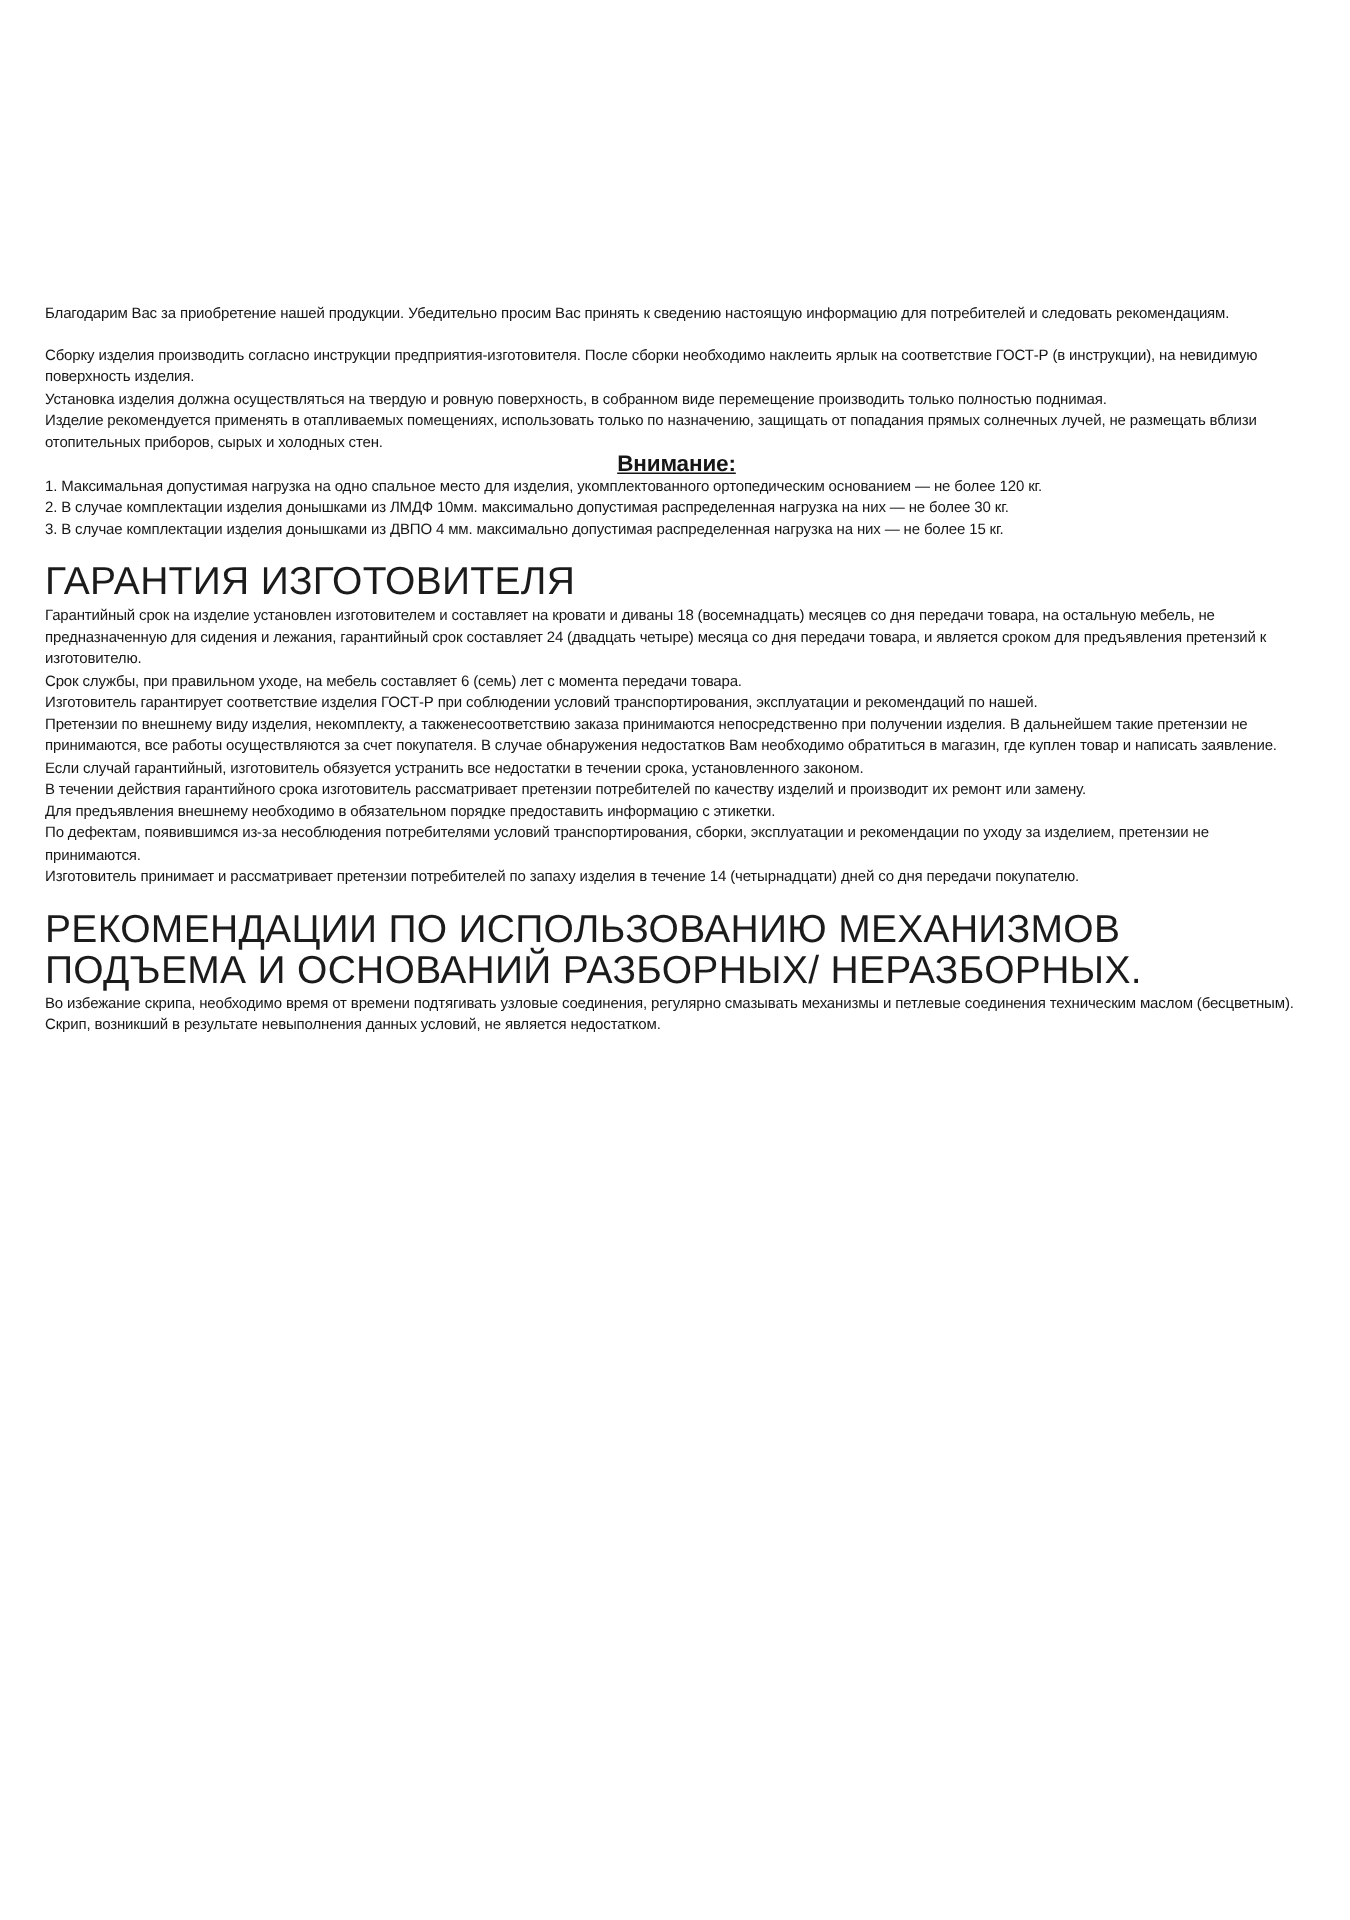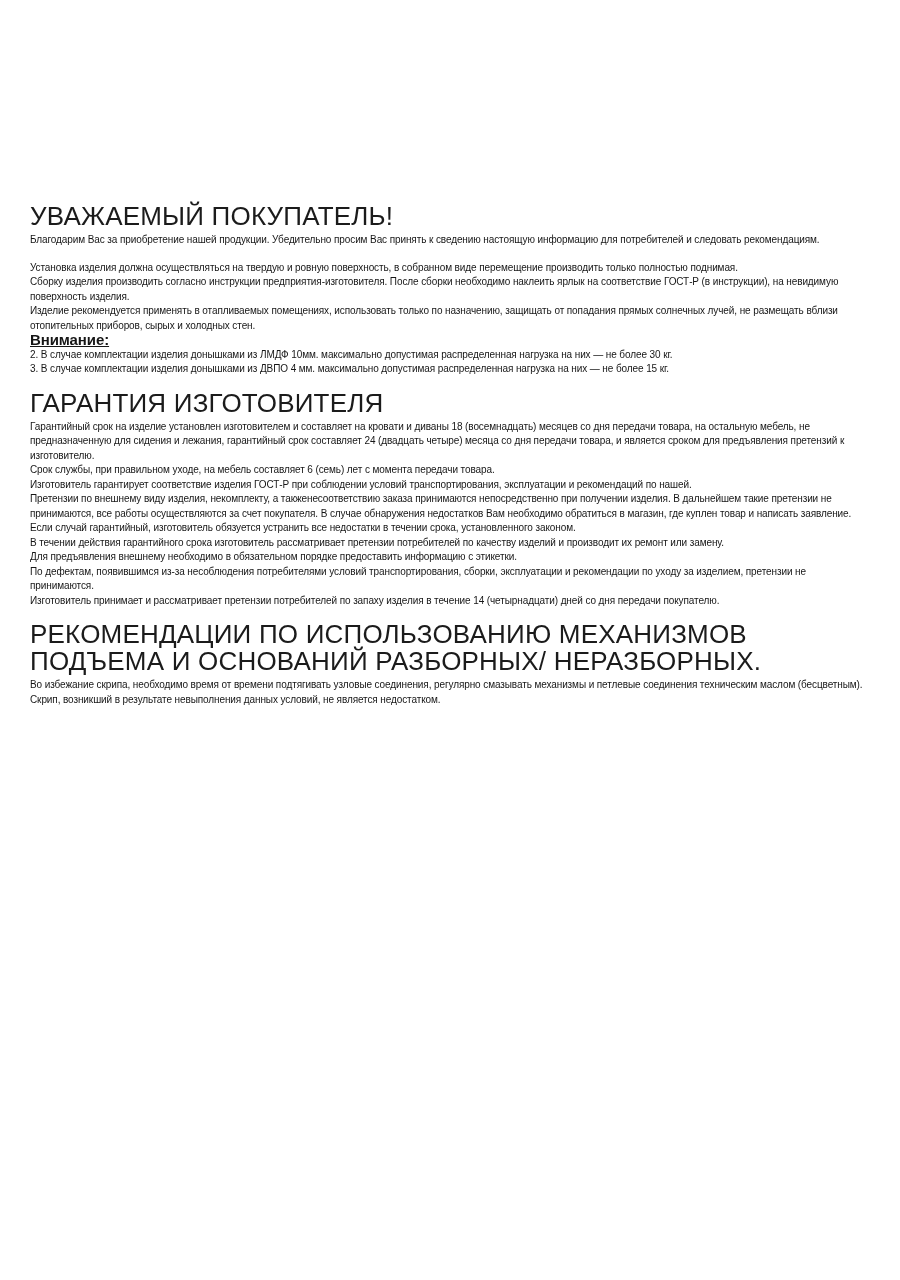--- a/index.html
+++ b/index.html
@@ -42,37 +42,38 @@
     color: #161616;
   }
   .attention-label {
     margin: 0;
     font-size: 15px;
     line-height: 14.5px;
     letter-spacing: -0.1px;
     font-weight: 700;
     text-decoration: underline;
     color: #161616;
+    text-align: center;
   }
 </style>
 </head>
 <body>
 
 <div class="page">
 
   <section class="doc-section">
-    <h1 class="doc-heading">УВАЖАЕМЫЙ ПОКУПАТЕЛЬ!</h1>
     <p class="doc-paragraph">Благодарим Вас за приобретение нашей продукции. Убедительно просим Вас принять к сведению настоящую информацию для потребителей и следовать рекомендациям.</p>
   </section>
 
   <section class="doc-section">
+    <p class="doc-paragraph">Сборку изделия производить согласно инструкции предприятия-изготовителя. После сборки необходимо наклеить ярлык на соответствие ГОСТ-Р (в инструкции), на невидимую поверхность изделия.</p>
     <p class="doc-paragraph">Установка изделия должна осуществляться на твердую и ровную поверхность, в собранном виде перемещение производить только полностью поднимая.</p>
-    <p class="doc-paragraph">Сборку изделия производить согласно инструкции предприятия-изготовителя. После сборки необходимо наклеить ярлык на соответствие ГОСТ-Р (в инструкции), на невидимую поверхность изделия.</p>
     <p class="doc-paragraph">Изделие рекомендуется  применять в отапливаемых помещениях, использовать только по назначению, защищать от попадания прямых солнечных лучей, не размещать вблизи отопительных приборов, сырых и холодных стен.</p>
     <p class="attention-label">Внимание:</p>
+    <p class="doc-paragraph">1. Максимальная допустимая нагрузка на одно спальное место для изделия, укомплектованного ортопедическим основанием — не более 120 кг.</p>
     <p class="doc-paragraph">2. В случае комплектации изделия донышками из ЛМДФ 10мм. максимально допустимая распределенная нагрузка на них — не более 30 кг.</p>
     <p class="doc-paragraph">3. В случае комплектации изделия донышками из ДВПО 4 мм. максимально допустимая распределенная нагрузка на них — не более 15 кг.</p>
   </section>
 
   <section class="doc-section">
     <h2 class="doc-heading">ГАРАНТИЯ ИЗГОТОВИТЕЛЯ</h2>
     <p class="doc-paragraph">Гарантийный срок на изделие установлен изготовителем и составляет на кровати и диваны 18 (восемнадцать) месяцев со дня передачи товара, на остальную мебель, не предназначенную для сидения и лежания, гарантийный срок составляет 24 (двадцать четыре) месяца со дня передачи товара, и является сроком для предъявления претензий к изготовителю.</p>
     <p class="doc-paragraph">Срок службы, при правильном уходе, на мебель составляет 6 (семь) лет с момента передачи товара.</p>
     <p class="doc-paragraph">Изготовитель гарантирует соответствие изделия ГОСТ-Р при соблюдении условий транспортирования, эксплуатации и рекомендаций по нашей.</p>
     <p class="doc-paragraph">Претензии по внешнему виду изделия, некомплекту, а такженесоответствию заказа принимаются непосредственно при получении изделия. В дальнейшем такие претензии не принимаются, все работы осуществляются за счет покупателя. В случае обнаружения недостатков  Вам необходимо обратиться в магазин, где куплен товар и написать заявление. Если случай гарантийный, изготовитель обязуется устранить все недостатки в течении срока, установленного законом.</p>

